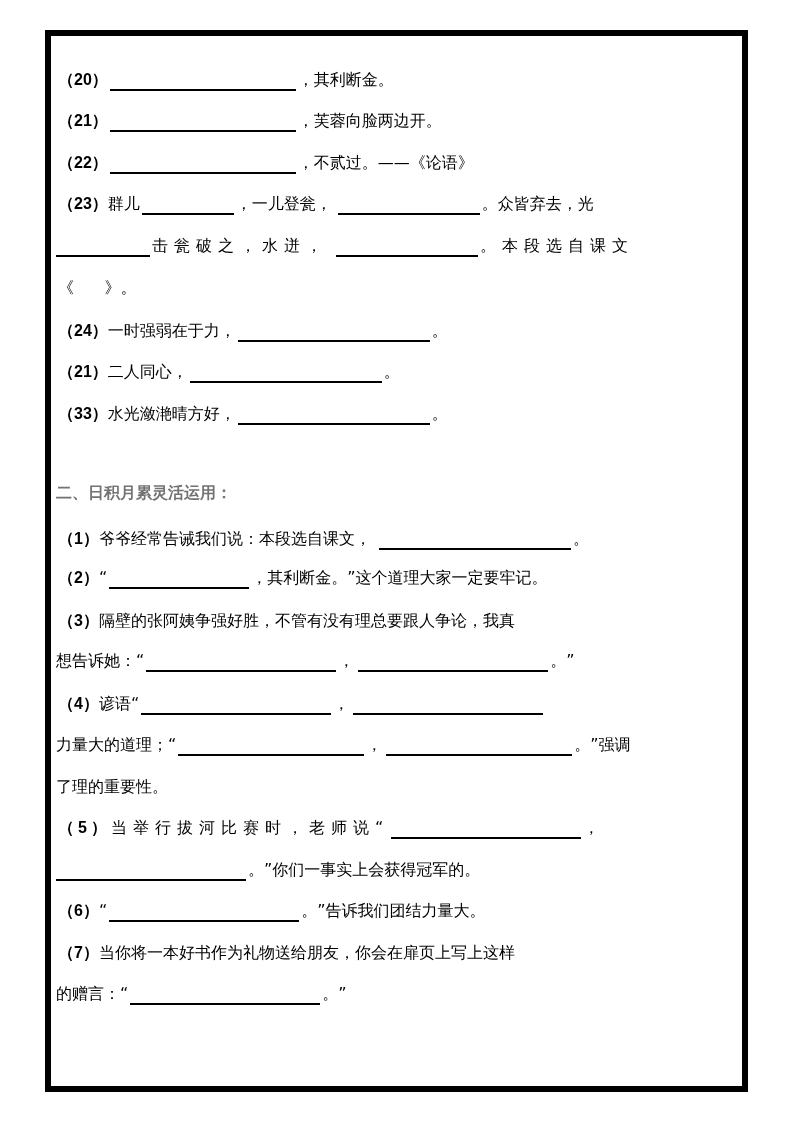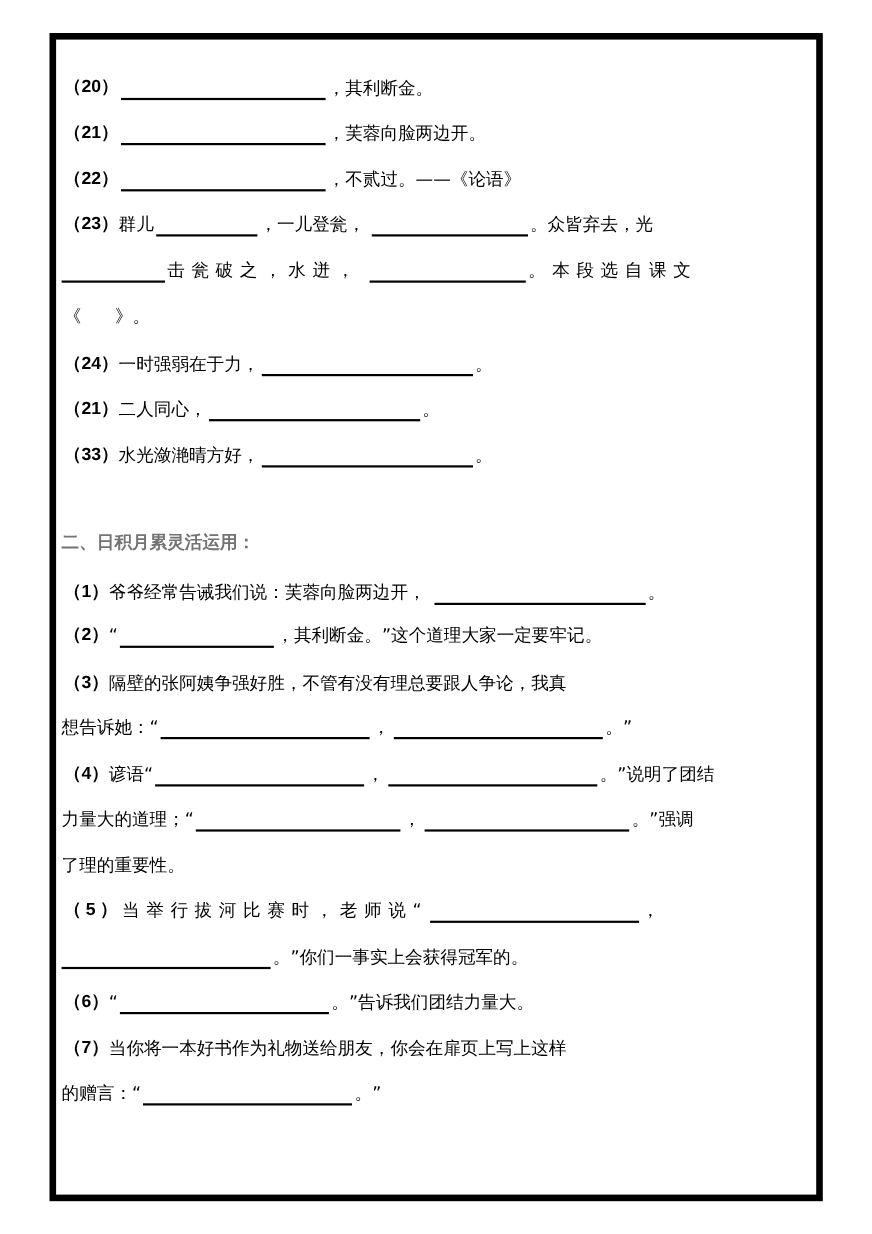--- a/index.html
+++ b/index.html
@@ -74,21 +74,21 @@
   <span class="num">（33）</span>
   <span class="t">水光潋滟晴方好，</span>
   <span class="blank" style="width:192px"></span>
   <span class="t">。</span>
 </div>
 
 <div class="line heading" style="top:459px; left:56px">二、日积月累灵活运用：</div>
 
 <div class="line" style="top:505px">
   <span class="num">（1）</span>
-  <span class="t">爷爷经常告诫我们说：芙蓉向脸两边开，</span>
+  <span class="t">爷爷经常告诫我们说：本段选自课文，</span>
   <span class="blank" style="width:192px; margin-left:8px"></span>
   <span class="t">。</span>
 </div>
 
 <div class="line" style="top:544px">
   <span class="num">（2）</span>
   <span class="t">“</span>
   <span class="blank" style="width:140px"></span>
   <span class="t">，其利断金。”这个道理大家一定要牢记。</span>
 </div>
@@ -104,21 +104,20 @@
   <span class="blank" style="width:190px; margin-left:4px"></span>
   <span class="t">。”</span>
 </div>
 
 <div class="line" style="top:670px">
   <span class="num">（4）</span>
   <span class="t">谚语“</span>
   <span class="blank" style="width:190px"></span>
   <span class="t">，</span>
   <span class="blank" style="width:190px; margin-left:4px"></span>
-  <span class="t">。”说明了团结</span>
 </div>
 <div class="line" style="top:711px; left:56px">
   <span class="t">力量大的道理；“</span>
   <span class="blank" style="width:186px"></span>
   <span class="t">，</span>
   <span class="blank" style="width:186px; margin-left:4px"></span>
   <span class="t">。”强调</span>
 </div>
 <div class="line" style="top:753px; left:56px">
   <span class="t">了理的重要性。</span>

